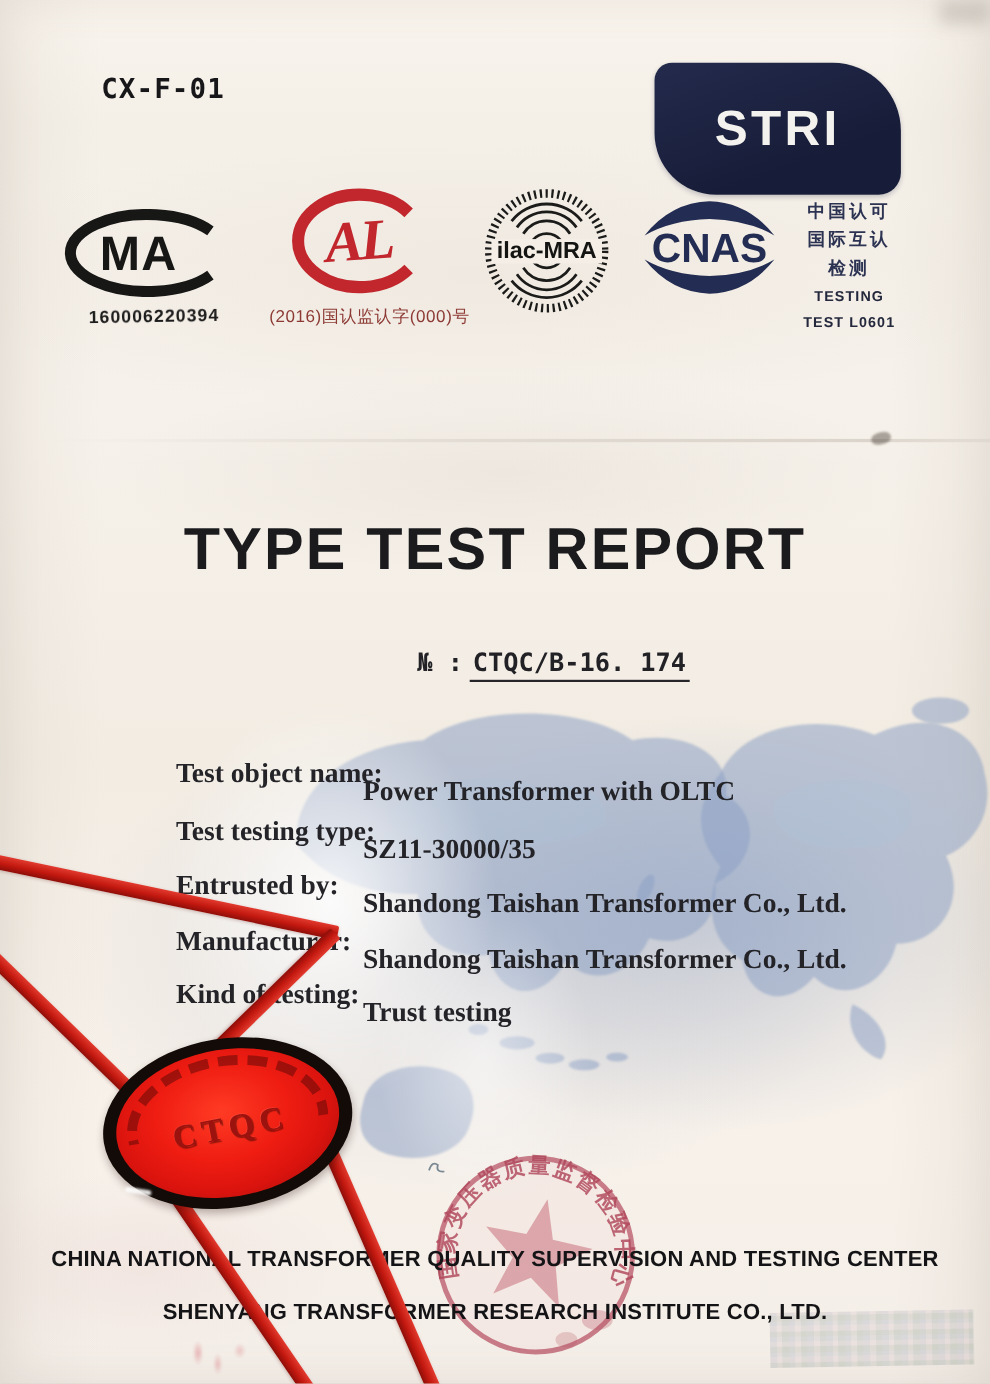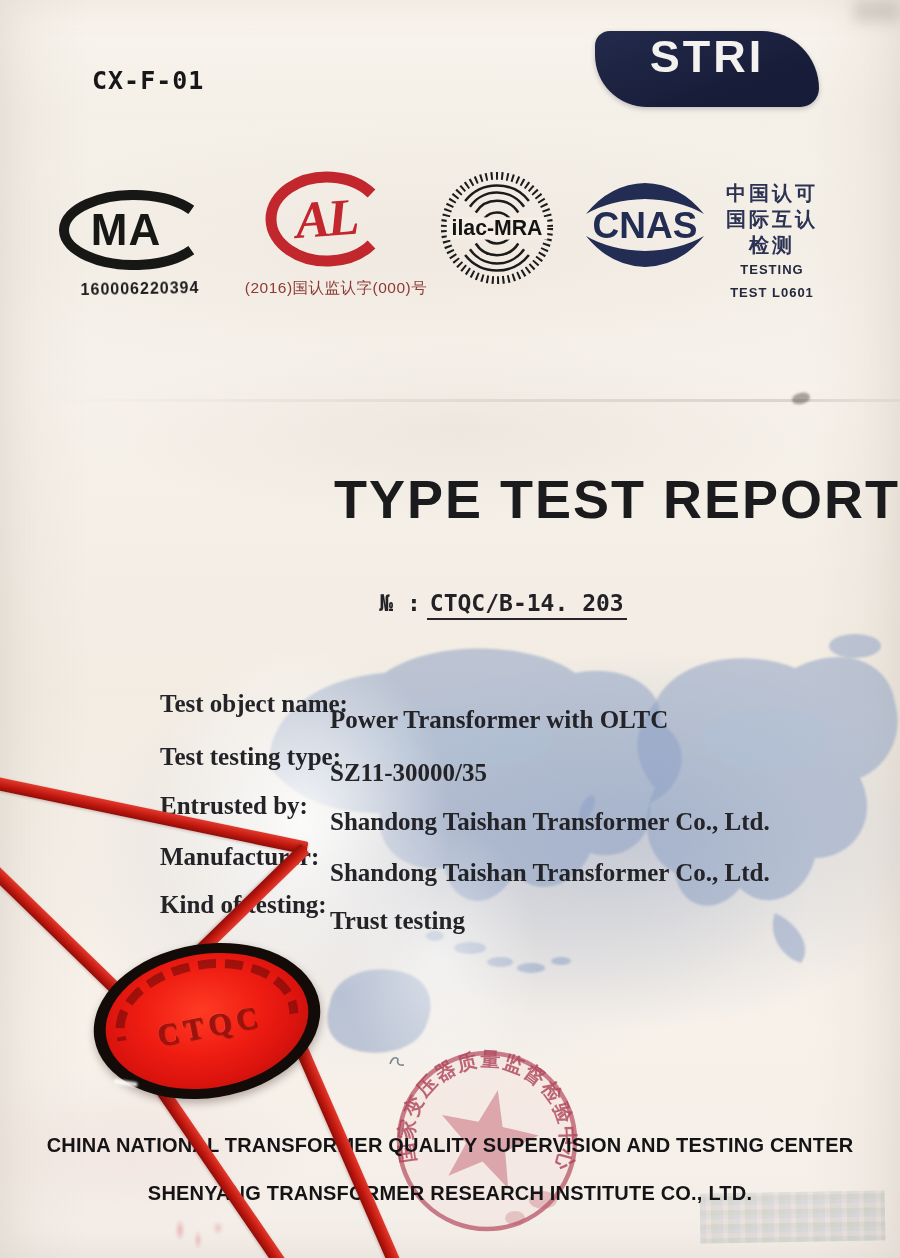--- a/index.html
+++ b/index.html
@@ -29,36 +29,36 @@
   .fold{position:absolute;left:0;top:399px;width:100%;height:3px;z-index:2;
     background:linear-gradient(90deg, transparent 5%, rgba(150,140,128,.18) 55%, rgba(150,140,128,.28) 88%, rgba(150,140,128,.1));}
   .fold-tick{position:absolute;left:792px;top:393px;width:18px;height:11px;z-index:2;
     background:rgba(75,66,58,.45);border-radius:45%;transform:rotate(-14deg);filter:blur(1px);}
   .corner-smudge{position:absolute;right:0;top:0;width:46px;height:22px;z-index:2;
     background:rgba(125,118,110,.25);filter:blur(7px);}
 
   .form-code{position:absolute;left:92px;top:66px;z-index:3;
     font-family:"DejaVu Sans Mono",monospace;font-weight:bold;font-size:25px;
     letter-spacing:1px;color:#17171a;}
-  .stri{position:absolute;left:595px;top:31px;width:224px;height:76px;z-index:3;
+  .stri{position:absolute;left:595px;top:57px;width:224px;height:120px;z-index:3;
     background:linear-gradient(160deg,#232a4c,#171d38 70%);
-    border-radius:16px 62px 20px 56px;display:flex;justify-content:center;
+    border-radius:16px 62px 20px 56px;display:flex;align-items:center;justify-content:center;
     box-shadow:0 2px 5px rgba(40,40,70,.25);}
   .stri span{color:#f4f2ee;font-weight:bold;font-size:45px;letter-spacing:3px;}
 
   .logo{position:absolute;z-index:3;}
   .cma-num{position:absolute;left:70px;top:280px;width:140px;z-index:3;text-align:center;
     font-weight:bold;font-size:16px;letter-spacing:1px;color:#1d1c1c;filter:blur(.3px);transform:rotate(-1deg);}
   .cal-cap{position:absolute;left:236px;top:278px;width:200px;z-index:3;text-align:center;
     font-size:15.5px;color:#8d3a34;letter-spacing:.5px;filter:blur(.3px);}
   .cnas-cap{position:absolute;left:722px;top:180px;width:100px;z-index:3;text-align:center;color:#2b3252;}
-  .cnas-cap .zh{font-size:20px;letter-spacing:3px;line-height:26px;font-weight:bold;filter:blur(.3px);text-align:center;}
+  .cnas-cap .zh{font-size:16px;letter-spacing:3px;line-height:26px;font-weight:bold;filter:blur(.3px);text-align:center;}
   .cnas-cap .en{font-size:13px;font-weight:bold;letter-spacing:1px;line-height:23px;color:#23283c;filter:blur(.3px);}
 
-  .title{position:absolute;left:0;top:468px;width:900px;z-index:3;text-align:right;
+  .title{position:absolute;left:0;top:468px;width:900px;z-index:3;text-align:center;
     font-size:54px;font-weight:bold;letter-spacing:2px;color:#1b1b1e;}
   .report-no{position:absolute;left:0;top:590px;width:900px;z-index:3;display:flex;
     justify-content:center;transform:translateX(53px);
     font-family:"DejaVu Sans Mono",monospace;font-weight:bold;font-size:23px;color:#222226;}
   .report-no .no-val{border-bottom:2.5px solid #26262a;padding:0 3px 2px 3px;margin-left:6px;}
 
   .field{position:absolute;z-index:3;width:760px;left:160px;
     font-family:"Liberation Serif",serif;font-weight:bold;font-size:25px;color:#232328;}
   .field .lab{position:absolute;left:0;top:0;white-space:nowrap;}
   .field .val{position:absolute;left:170px;top:16px;white-space:nowrap;text-align:center;}
@@ -180,21 +180,21 @@
     <div class="zh">中国认可</div>
     <div class="zh">国际互认</div>
     <div class="zh">检测</div>
     <div class="en">TESTING</div>
     <div class="en">TEST L0601</div>
   </div>
 
   <div class="title">TYPE TEST REPORT</div>
   <div class="report-no">
     <span class="no-lab">№ :</span>
-    <span class="no-val">CTQC/B-14. 203</span>
+    <span class="no-val">CTQC/B-16. 174</span>
   </div>
 
   <div class="field" style="top:690px;">
     <span class="lab">Test object name:</span>
     <span class="val">Power Transformer with OLTC</span>
   </div>
   <div class="field" style="top:743px;">
     <span class="lab">Test testing type:</span>
     <span class="val">SZ11-30000/35</span>
   </div>

